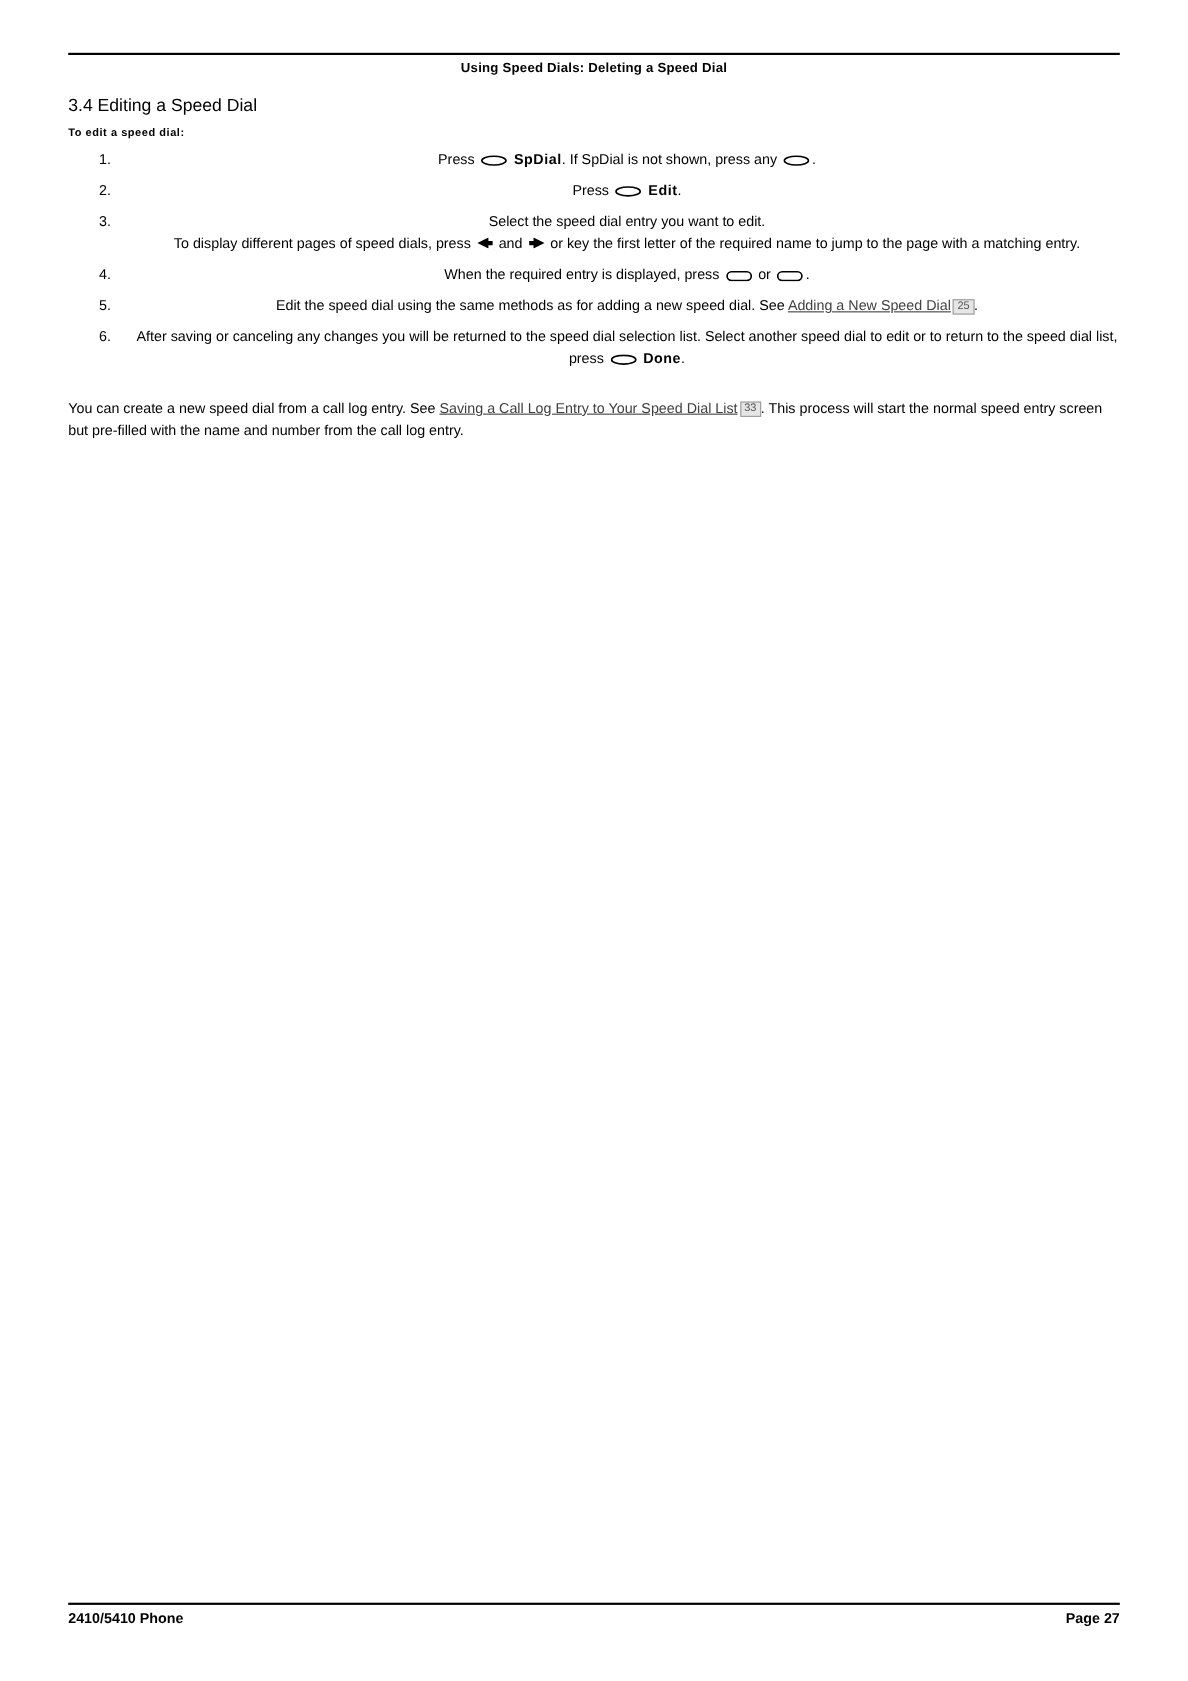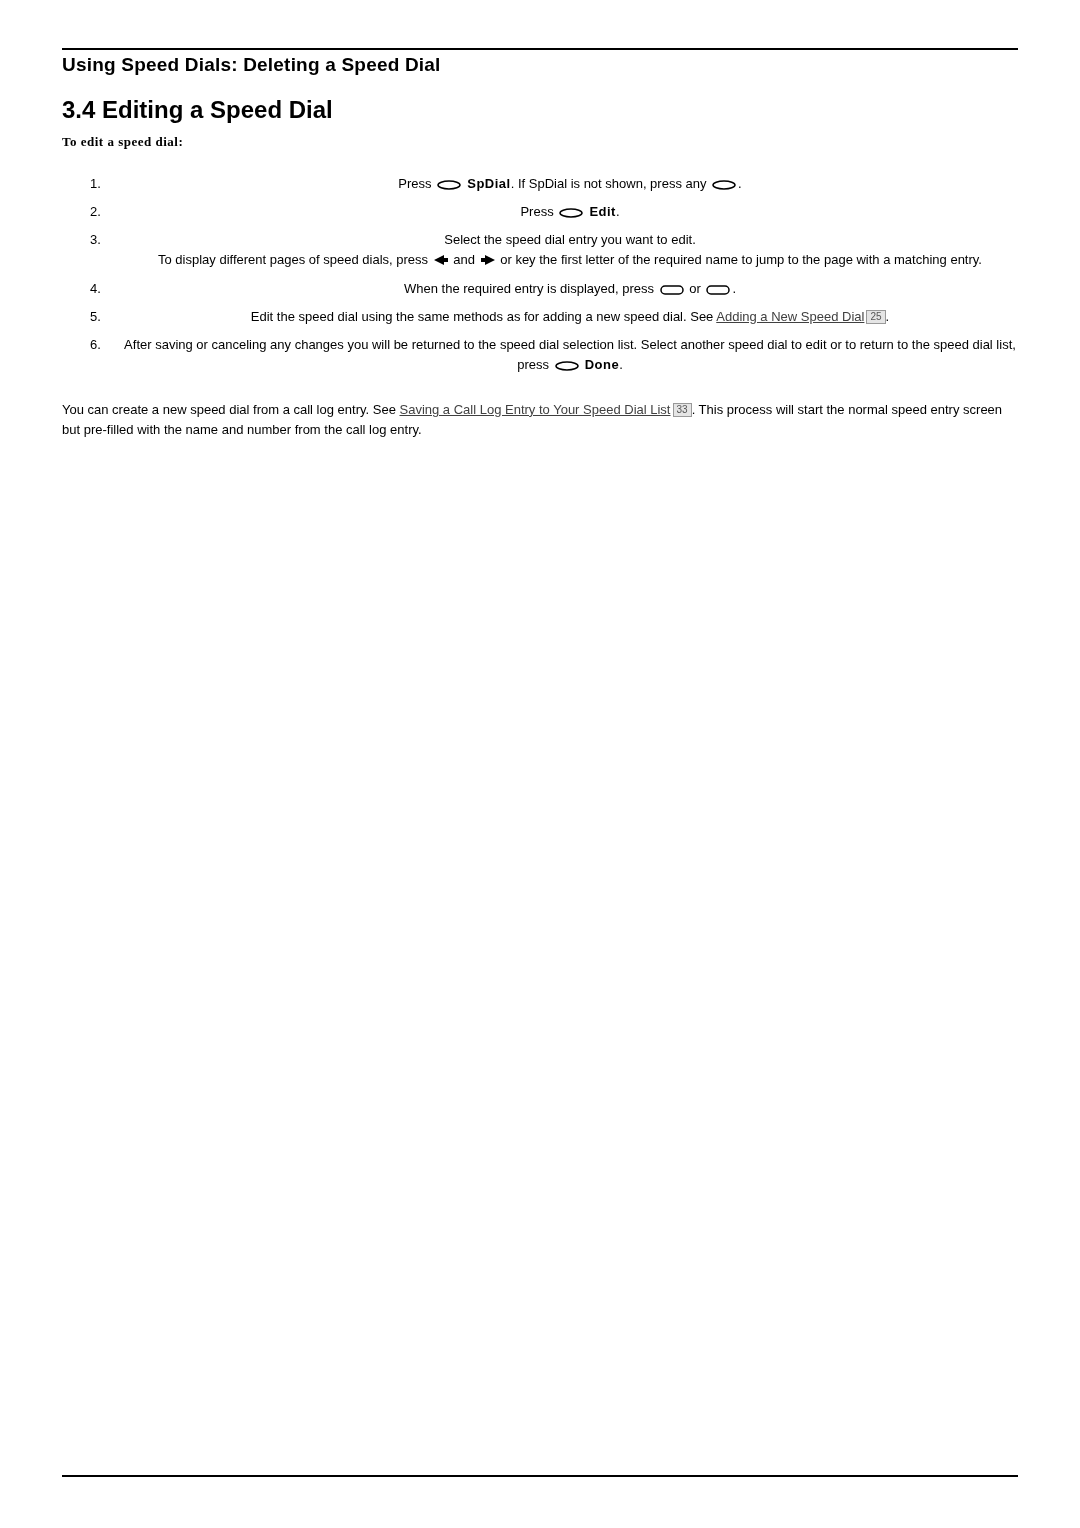--- a/index.html
+++ b/index.html
@@ -13,37 +13,36 @@
       width: 1080px;
       height: 1528px;
       position: relative;
       padding: 48px 62px 48px 62px;
     }
     .top-rule {
       border-top: 2px solid #000;
       margin-bottom: 4px;
     }
     .header-label {
-      text-align: left;
+      text-align: center;
       font-weight: bold;
-      font-size: 19px;
+      font-size: 12px;
       letter-spacing: 0.2px;
       margin-bottom: 10px;
     }
     h2.section {
-      font-size: 24px;
-      font-weight: bold;
+      font-size: 16px;
+      font-weight: normal;
       margin-bottom: 10px;
       margin-top: 20px;
     }
     .intro {
-      font-size: 13px;
+      font-size: 10px;
       letter-spacing: 0.6px;
-      margin-bottom: 24px;
-      font-family: Liberation Serif, serif;
+      margin-bottom: 8px;
     }
     ol {
       list-style: none;
       counter-reset: item;
       margin-left: 28px;
       font-size: 13px;
       line-height: 1.55;
       text-align: center;
     }
     ol li {
@@ -158,13 +157,17 @@
 </ol>
 
 <div class="section2">
   <p class="body-text">
     <span>You can create a new speed dial from a call log entry. See </span><a href="#" class="link">Saving a Call Log Entry to Your Speed Dial List</a><span class="pageref">33</span><span>. This process will start the normal speed entry screen but pre-filled with the name and number from the call log entry.</span>
   </p>
 </div>
 
 <div class="footer">
   <div class="footer-rule"></div>
+  <div class="footer-row">
+    <span>2410/5410 Phone</span>
+    <span>Page 27</span>
+  </div>
 </div>
 
 </body></html>

